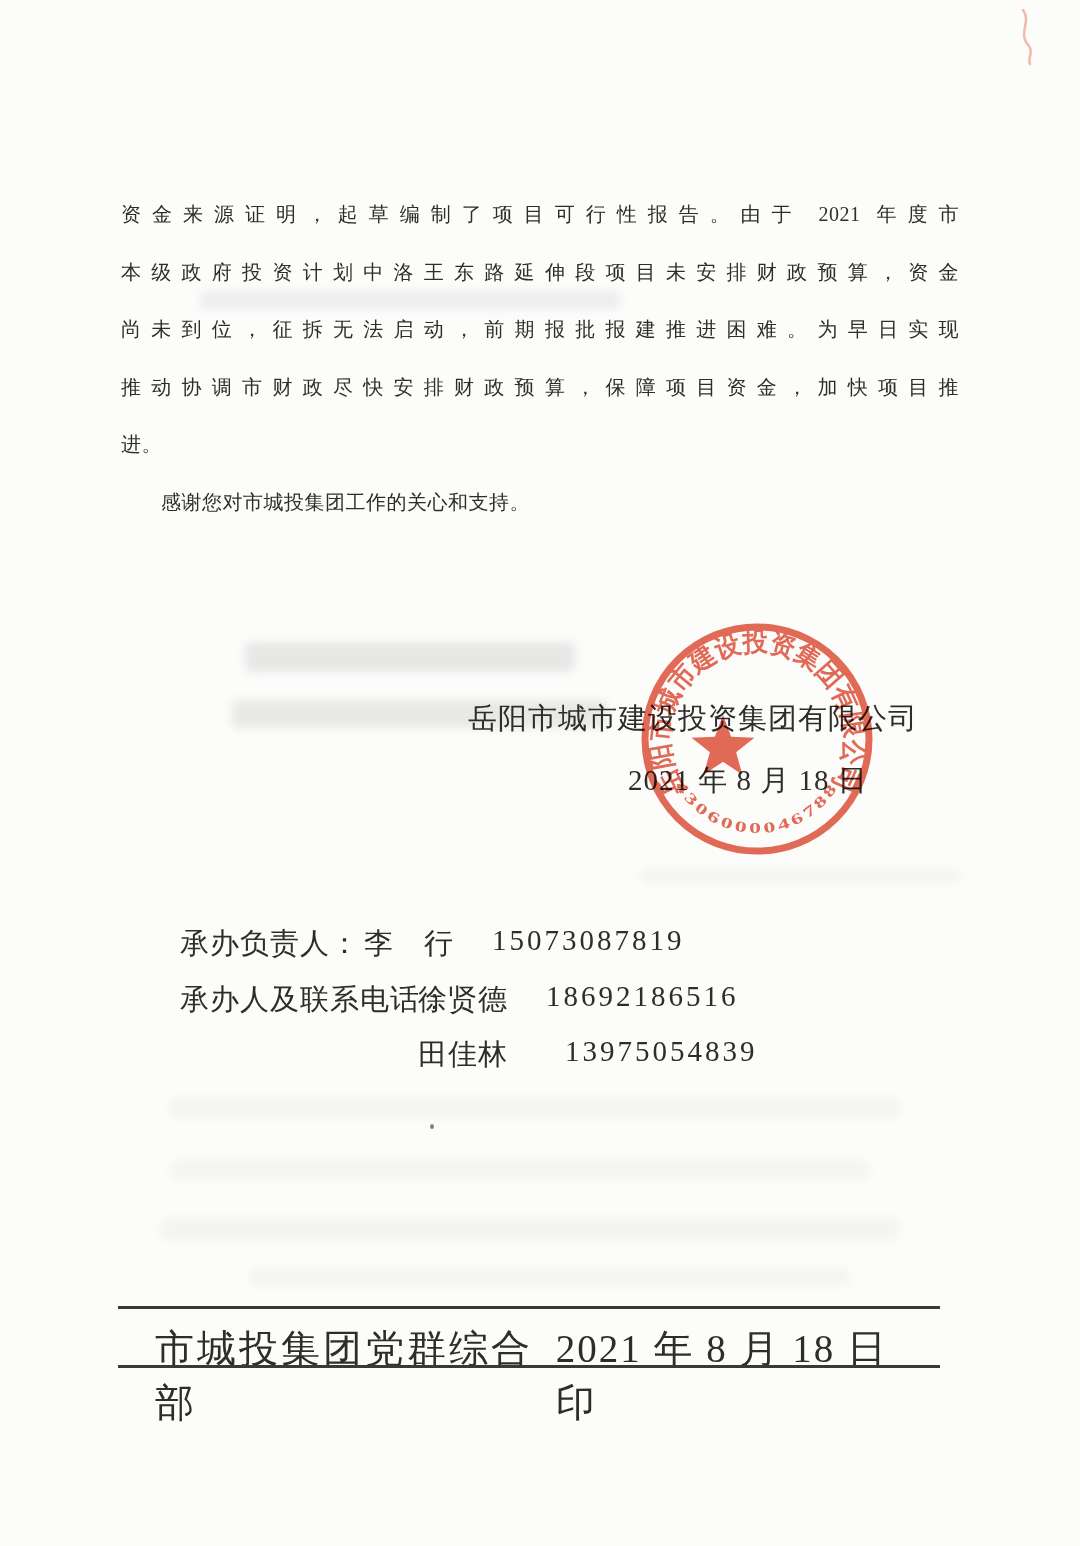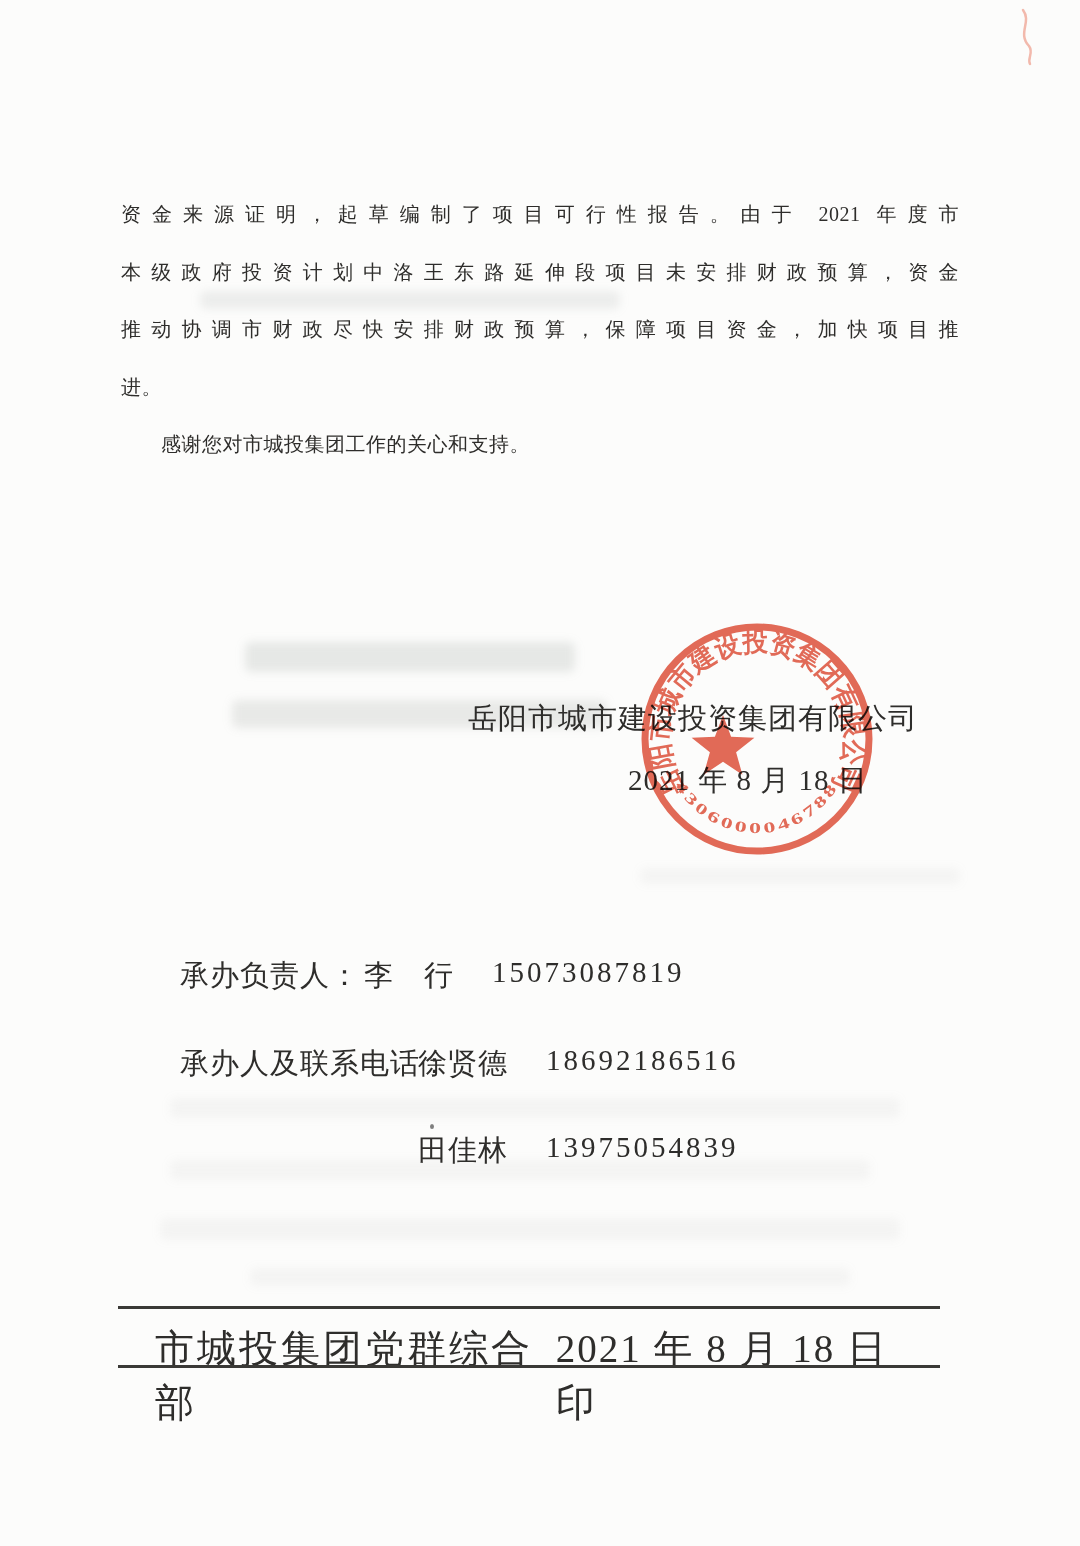--- a/index.html
+++ b/index.html
@@ -30,26 +30,26 @@
   
   .overlay-svg{
     position:absolute;left:0;top:0;width:1080px;height:1546px;
     z-index:5;pointer-events:none;mix-blend-mode:multiply;
   }
   
   .contacts{
     position:absolute;left:180px;top:924px;
     font-size:29px;letter-spacing:1px;
   }
-  .contact-row{height:55.5px;white-space:nowrap;display:flex;align-items:flex-start;margin-top:32px;}
+  .contact-row{height:55.5px;white-space:nowrap;display:flex;align-items:flex-start;}
   .contact-label{display:inline-block;}
   .contact-label.w2{width:232px;}
   .contact-name{display:inline-block;margin-left:6px;text-align:center;}
   .contact-phone{display:inline-block;margin-left:38px;letter-spacing:3px;}
-  .contact-row.cont{margin-left:238px;}
+  .contact-row.cont{margin-left:238px;gap:19px;}
   
   .footer-rule{
     position:absolute;left:118px;width:822px;height:3px;background:#3a3936;
   }
   .rule-top{top:1306px;}
   .rule-bottom{top:1365px;}
   .footer-row{
     position:absolute;left:118px;top:1322px;width:822px;
     display:flex;justify-content:space-between;align-items:center;
     font-size:39px;
@@ -76,20 +76,21 @@
 <div class="ghost light" style="left:640px;top:868px;width:320px;height:16px;"></div>
 <div class="ghost light" style="left:170px;top:1098px;width:730px;height:20px;"></div>
 <div class="ghost light" style="left:170px;top:1160px;width:700px;height:20px;"></div>
 <div class="ghost light" style="left:160px;top:1218px;width:740px;height:22px;"></div>
 <div class="ghost light" style="left:250px;top:1268px;width:600px;height:18px;"></div>
 <div class="speck" style="left:430px;top:1124px;"></div>
 
 <div class="doc-body">
   <div class="line just">资金来源证明，起草编制了项目可行性报告。由于 2021 年度市</div>
   <div class="line just">本级政府投资计划中洛王东路延伸段项目未安排财政预算，资金</div>
+  <div class="line just">尚未到位，征拆无法启动，前期报批报建推进困难。为早日实现</div>
   <div class="line just">推动协调市财政尽快安排财政预算，保障项目资金，加快项目推</div>
   <div class="line">进。</div>
   <div class="line indent">感谢您对市城投集团工作的关心和支持。</div>
 </div>
 
 <div class="sig-company">岳阳市城市建设投资集团有限公司</div>
 <div class="sig-date">2021 年 8 月 18 日</div>
 
 <div class="contacts">
   <div class="contact-row">

